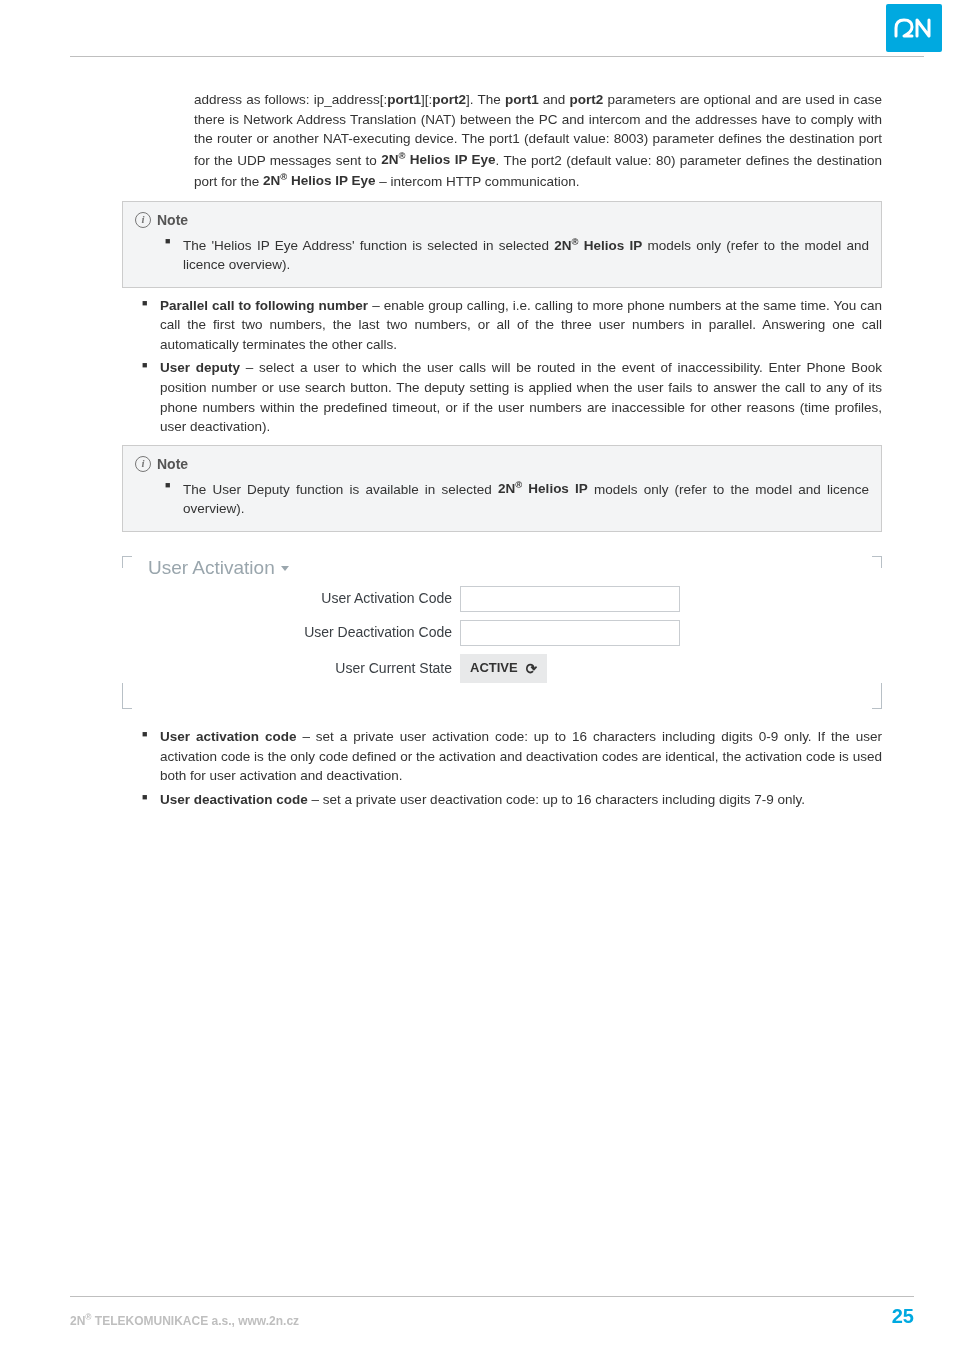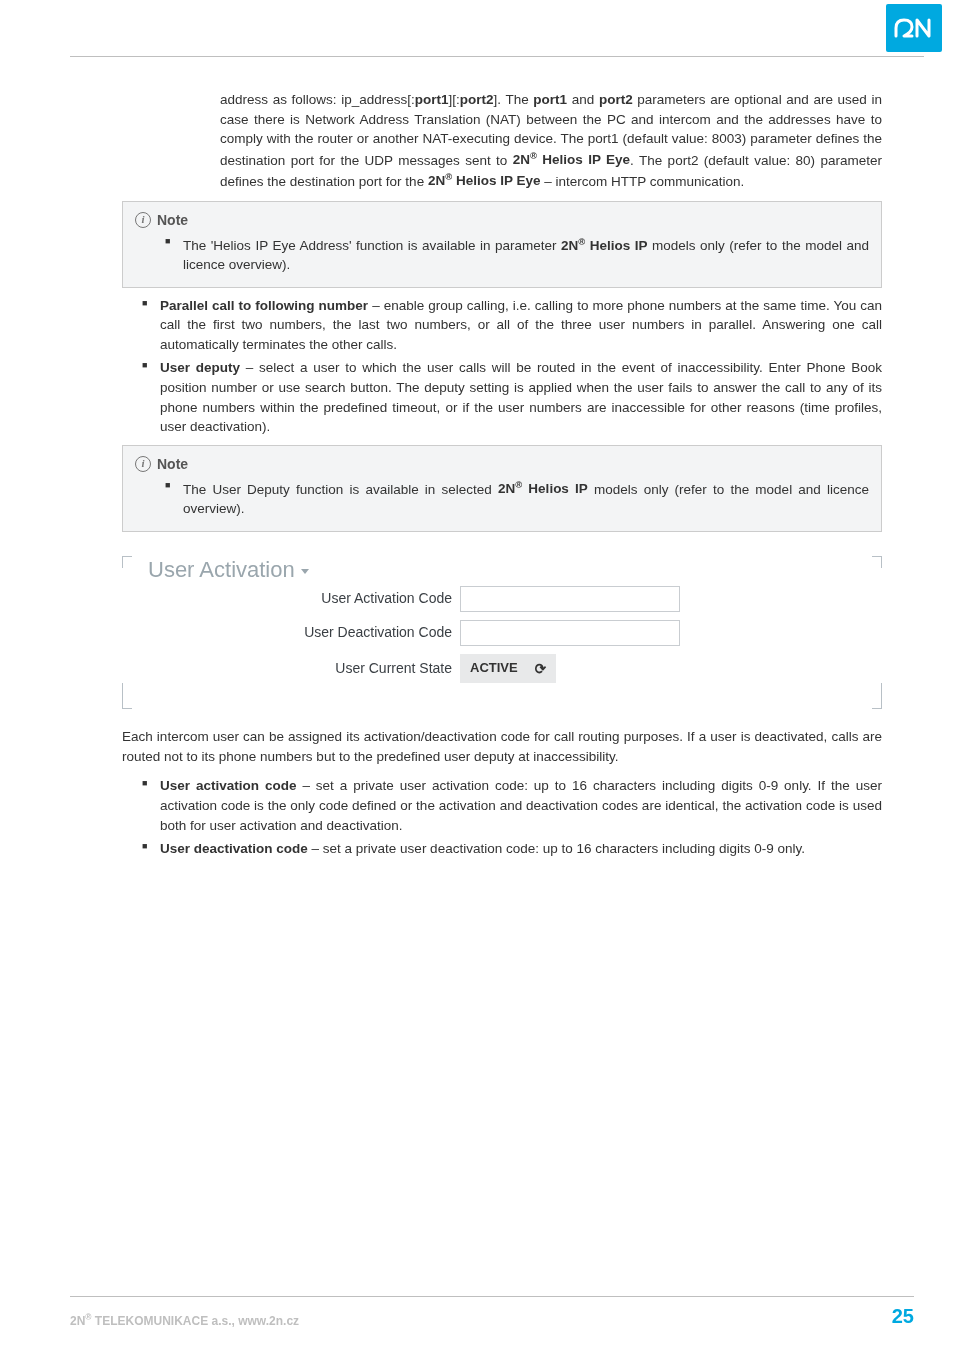--- a/index.html
+++ b/index.html
@@ -41,21 +41,21 @@
   .content {
     position: absolute;
     top: 90px;
     left: 122px;
     width: 760px;
     font-size: 13.5px;
     line-height: 1.45;
     color: #333;
   }
   .para { text-align: justify; margin-bottom: 10px; }
-  .indent-block { margin-left: 98px; }
+  .indent-block { margin-left: 72px; }
   sup { font-size: 0.7em; vertical-align: super; }
   b { font-weight: bold; }
   .note-box {
     border: 1px solid #cccccc;
     background: #f3f4f5;
     padding: 8px 12px 8px 12px;
     margin: 8px 0;
   }
   .note-head {
     display: flex;
@@ -103,21 +103,21 @@
   .fs-tr { top: 0; right: 0; border-left: none; border-bottom: none; height: 12px;}
   .fs-bl { bottom: 0; left: 0; border-right: none; border-top: none; }
   .fs-br { bottom: 0; right: 0; border-left: none; border-top: none; }
   .fs-legend {
     position: absolute;
     top: -2px;
     left: 20px;
     background: #fff;
     padding: 0 6px;
     color: #9aa6ad;
-    font-size: 22px;
+    font-size: 19px;
     display: flex;
     align-items: center;
     gap: 6px;
     font-family: "Segoe UI", Verdana, sans-serif;
   }
   .chev-down {
     width: 0; height: 0;
     border-left: 4px solid transparent;
     border-right: 4px solid transparent;
     border-top: 5px solid #9aa6ad;
@@ -138,21 +138,21 @@
   }
   .form-input {
     border: 1px solid #c9cdd1;
     height: 26px;
     width: 220px;
     background: #fff;
   }
   .state-badge {
     display: inline-flex;
     align-items: center;
-    gap: 16px;
+    gap: 7px;
     background: #e8e9ea;
     padding: 4px 10px;
     font-weight: bold;
     color: #333;
     font-size: 13px;
   }
   .toggle-icon {
     display: inline-block;
     font-size: 15px;
     font-weight: bold;
@@ -198,21 +198,21 @@
     <span>address as follows: ip_address[:</span><b>port1</b><span>][:</span><b>port2</b><span>]. The </span><b>port1</b><span> and </span><b>port2</b><span> parameters are optional and are used in case there is Network Address Translation (NAT) between the PC and intercom and the addresses have to comply with the router or another NAT-executing device. The port1 (default value: 8003) parameter defines the destination port for the UDP messages sent to </span><b><span>2N</span><sup>®</sup><span> Helios IP Eye</span></b><span>. The port2 (default value: 80) parameter defines the destination port for the </span><b><span>2N</span><sup>®</sup><span> Helios IP Eye</span></b><span> – intercom HTTP communication.</span>
   </div>
 
   <div class="note-box">
     <div class="note-head">
       <span class="info-icon">i</span>
       <span>Note</span>
     </div>
     <ul class="bullets">
       <li>
-        <span>The 'Helios IP Eye Address' function is available in parameter </span><b><span>2N</span><sup>®</sup><span> Helios IP</span></b><span> models only (refer to the model and licence overview).</span>
+        <span>The 'Helios IP Eye Address' function is selected in selected </span><b><span>2N</span><sup>®</sup><span> Helios IP</span></b><span> models only (refer to the model and licence overview).</span>
       </li>
     </ul>
   </div>
 
   <ul class="plain-bullets" style="padding-left:38px;">
     <li>
       <b>Parallel call to following number</b><span> – enable group calling, i.e. calling to more phone numbers at the same time. You can call the first two numbers, the last two numbers, or all of the three user numbers in parallel. Answering one call automatically terminates the other calls.</span>
     </li>
     <li>
       <b>User deputy</b><span> – select a user to which the user calls will be routed in the event of inaccessibility. Enter Phone Book position number or use search button. The deputy setting is applied when the user fails to answer the call to any of its phone numbers within the predefined timeout, or if the user numbers are inaccessible for other reasons (time profiles, user deactivation).</span>
@@ -250,28 +250,27 @@
     </div>
     <div class="form-row">
       <div class="form-label">User Current State</div>
       <div class="state-badge">
         <span>ACTIVE</span>
         <span class="toggle-icon">⟳</span>
       </div>
     </div>
   </div>
 
-  <div class="para">Each intercom user can be assigned its activation/deactivation code for call routing purposes. If a user is deactivated, calls are routed not to its phone numbers but to the predefined user deputy at inaccessibility.</div>
 
   <ul class="plain-bullets" style="padding-left:38px;">
     <li>
       <b>User activation code</b><span> – set a private user activation code: up to 16 characters including digits 0-9 only. If the user activation code is the only code defined or the activation and deactivation codes are identical, the activation code is used both for user activation and deactivation.</span>
     </li>
     <li>
-      <b>User deactivation code</b><span> – set a private user deactivation code: up to 16 characters including digits 0-9 only.</span>
+      <b>User deactivation code</b><span> – set a private user deactivation code: up to 16 characters including digits 7-9 only.</span>
     </li>
   </ul>
 
 </div>
 
 <div class="footer">
   <span>
     <span>2N</span><sup>®</sup><span> TELEKOMUNIKACE a.s., www.2n.cz</span>
   </span>
   <span class="page-num">25</span>

